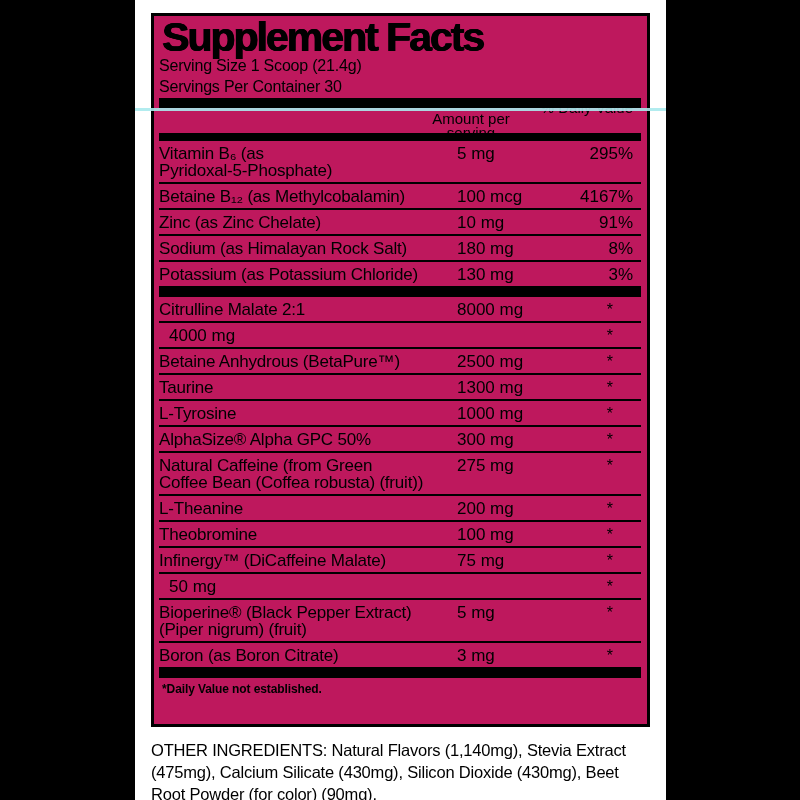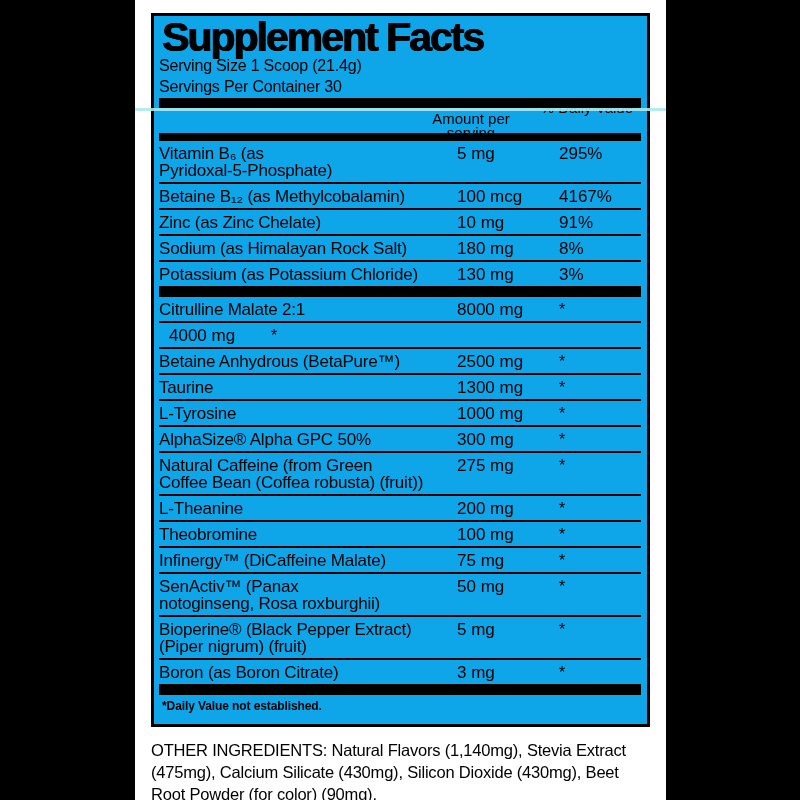--- a/index.html
+++ b/index.html
@@ -9,21 +9,21 @@
     font-family:"Liberation Sans","DejaVu Sans",sans-serif;
     color:#000;
   }
   .bleed-bar{position:absolute;top:0;height:800px;background:#000;z-index:6;}
   .bleed-bar.left{left:0;width:135px;}
   .bleed-bar.right{left:666px;width:134px;}
   .reg-line{position:absolute;left:0;top:108px;width:800px;height:3px;z-index:5;opacity:.9;}
 
   .facts-box{
     position:absolute;left:151px;top:13px;width:499px;height:714px;
-    box-sizing:border-box;border:3px solid #000;background:#0ea5e9;
+    box-sizing:border-box;border:3px solid #000;background:#be185d;
     padding:0 6px 0 5px;z-index:2;
   }
   .title{
     font-size:41px;font-weight:bold;line-height:36px;letter-spacing:-2px;
     margin:3px 0 0 3px;white-space:nowrap;
     text-shadow:0.7px 0 0 #000,-0.4px 0 0 #000;
   }
   .serv{font-size:16px;line-height:21px;letter-spacing:-0.2px;margin-left:0;}
   .bar{background:#000;width:100%;}
   .bar1{height:10px;margin-top:1px;}
@@ -34,21 +34,21 @@
   .colhead .amt-head{
     position:absolute;left:252px;top:4px;width:120px;
     text-align:center;line-height:14px;white-space:pre-line;
   }
   .colhead .dv-head{position:absolute;right:8px;bottom:17px;}
 
   .row{display:flex;align-items:flex-start;padding:3.5px 0;font-size:17px;line-height:17px;}
   .section .row + .row{border-top:2px solid #000;}
   .cell-name{width:288px;white-space:pre-line;letter-spacing:-0.2px;}
   .cell-amt{width:112px;box-sizing:border-box;padding-left:10px;white-space:nowrap;}
-  .cell-dv{flex:1;text-align:left;padding-right:8px;white-space:nowrap;}
+  .cell-dv{flex:1;text-align:right;padding-right:8px;white-space:nowrap;}
   .cell-dv.star{padding-right:28px;font-size:16px;}
   .footnote{margin:4px 0 0 3px;font-size:12px;font-weight:600;letter-spacing:-0.1px;}
 
   .other-ing{
     position:absolute;left:151px;top:739px;width:520px;z-index:2;
     font-size:16.5px;line-height:22px;letter-spacing:-0.2px;white-space:pre-line;
   }
 </style>
 </head>
 <body>
@@ -148,22 +148,20 @@
         <div class="cell-name">Theobromine</div>
         <div class="cell-amt">100 mg</div>
         <div class="cell-dv star">*</div>
       </div>
       <div class="row">
         <div class="cell-name">Infinergy™ (DiCaffeine Malate)</div>
         <div class="cell-amt">75 mg</div>
         <div class="cell-dv star">*</div>
       </div>
       <div class="row">
-        <div class="cell-name">SenActiv™ (Panax
-notoginseng, Rosa roxburghii)</div>
         <div class="cell-amt">50 mg</div>
         <div class="cell-dv star">*</div>
       </div>
       <div class="row">
         <div class="cell-name">Bioperine® (Black Pepper Extract)
 (Piper nigrum) (fruit)</div>
         <div class="cell-amt">5 mg</div>
         <div class="cell-dv star">*</div>
       </div>
       <div class="row">

